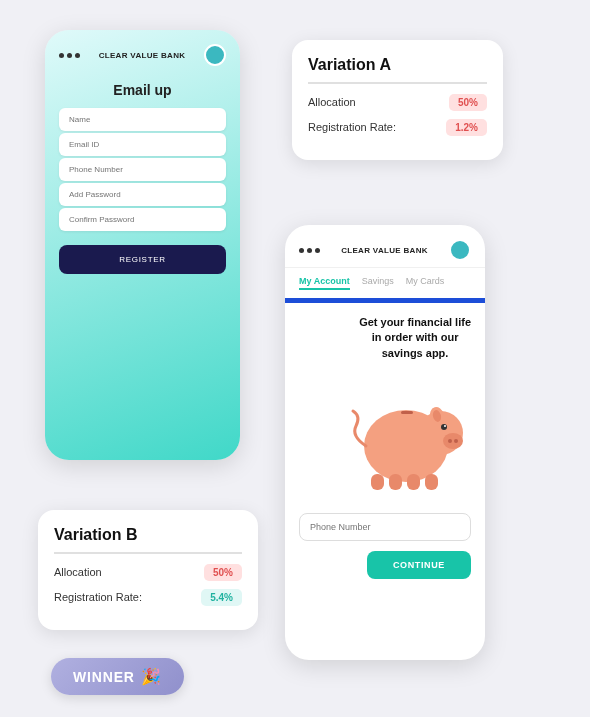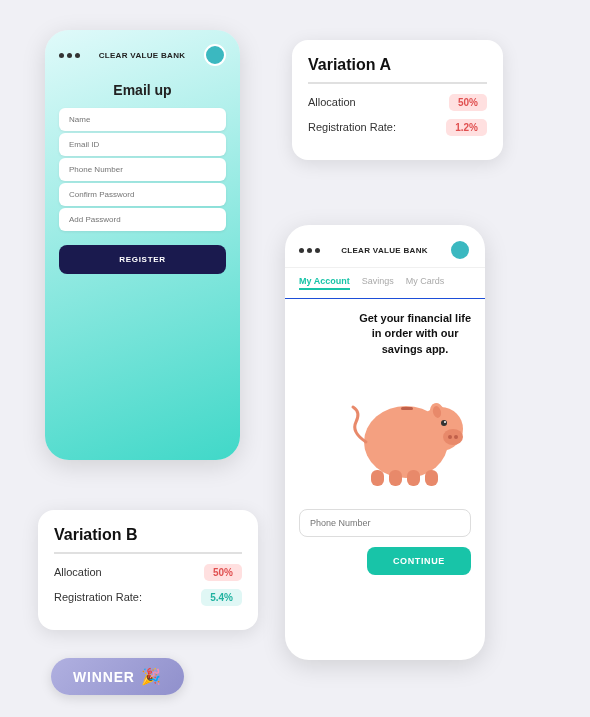--- a/index.html
+++ b/index.html
@@ -72,21 +72,21 @@
       box-shadow: 0 1px 3px rgba(0,0,0,0.07);
     }
     .register-btn {
       margin: 14px 14px 0;
       background: #1a1a4e;
       color: #fff;
       border: none;
       border-radius: 8px;
       padding: 10px;
       font-size: 8px;
-      font-weight: 700;
+      font-weight: 400;
       letter-spacing: 0.09em;
       cursor: pointer;
       width: calc(100% - 28px);
       text-align: center;
     }
 
     
     .variation-a-card {
       position: absolute;
       top: 40px;
@@ -144,21 +144,21 @@
     .bank-name-b {
       font-size: 8px;
       font-weight: 700;
       letter-spacing: 0.04em;
       color: #222;
     }
     .phone-b-nav {
       display: flex;
       gap: 12px;
       padding: 8px 14px;
-      border-bottom: 1px solid #1d4ed8;
+      border-bottom: 5px solid #1d4ed8;
     }
     .nav-item {
       font-size: 9px;
       color: #aaa;
       cursor: pointer;
       font-weight: 500;
     }
     .nav-item.active {
       color: #18c4a8;
       font-weight: 700;
@@ -255,22 +255,22 @@
       <div class="dot"></div>
     </div>
     <span class="bank-name-a">CLEAR VALUE BANK</span>
     <div class="avatar-circle"></div>
   </div>
   <div class="signup-title">Email up</div>
   <div class="phone-a-body">
     <input class="input-field" type="text" placeholder="Name" style="">
     <input class="input-field" type="text" placeholder="Email ID" style="">
     <input class="input-field" type="text" placeholder="Phone Number" style="">
+    <input class="input-field" type="password" placeholder="Add Password" style="">
     <input class="input-field" type="password" placeholder="Confirm Password" style="">
-    <input class="input-field" type="password" placeholder="Add Password" style="">
   </div>
   <button class="register-btn">REGISTER</button>
 </div>
 
 <div class="variation-a-card">
   <div class="variation-title">Variation A</div>
   <div class="divider"></div>
   <div class="stat-row">
     <span class="stat-label">Allocation</span>
     <span class="badge badge-red">50%</span>

